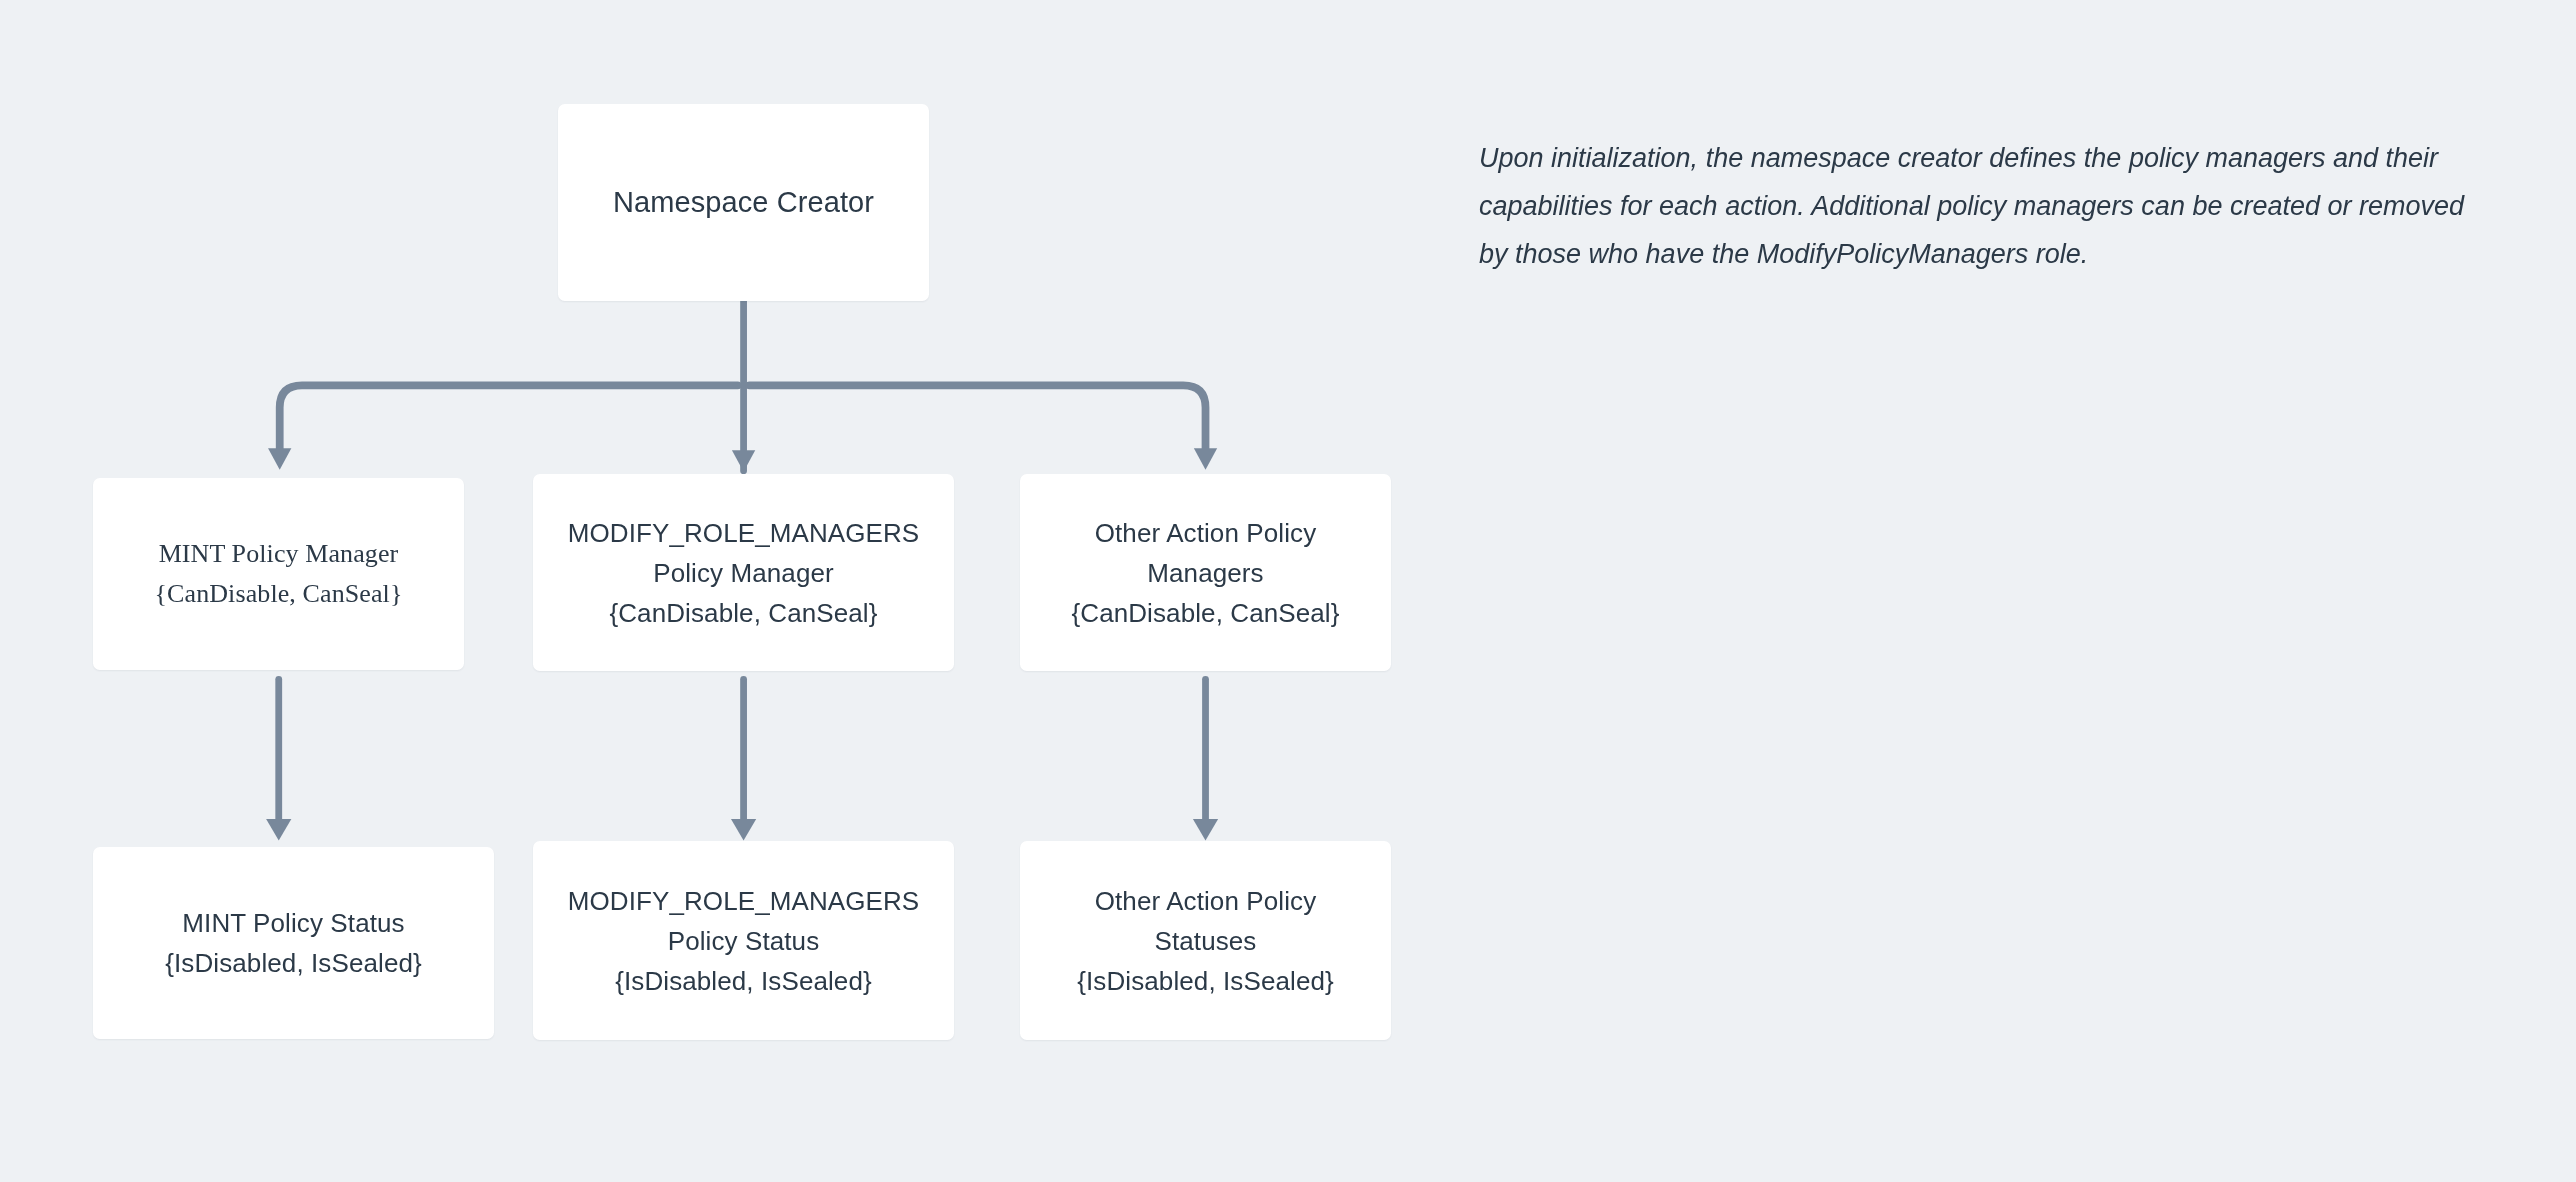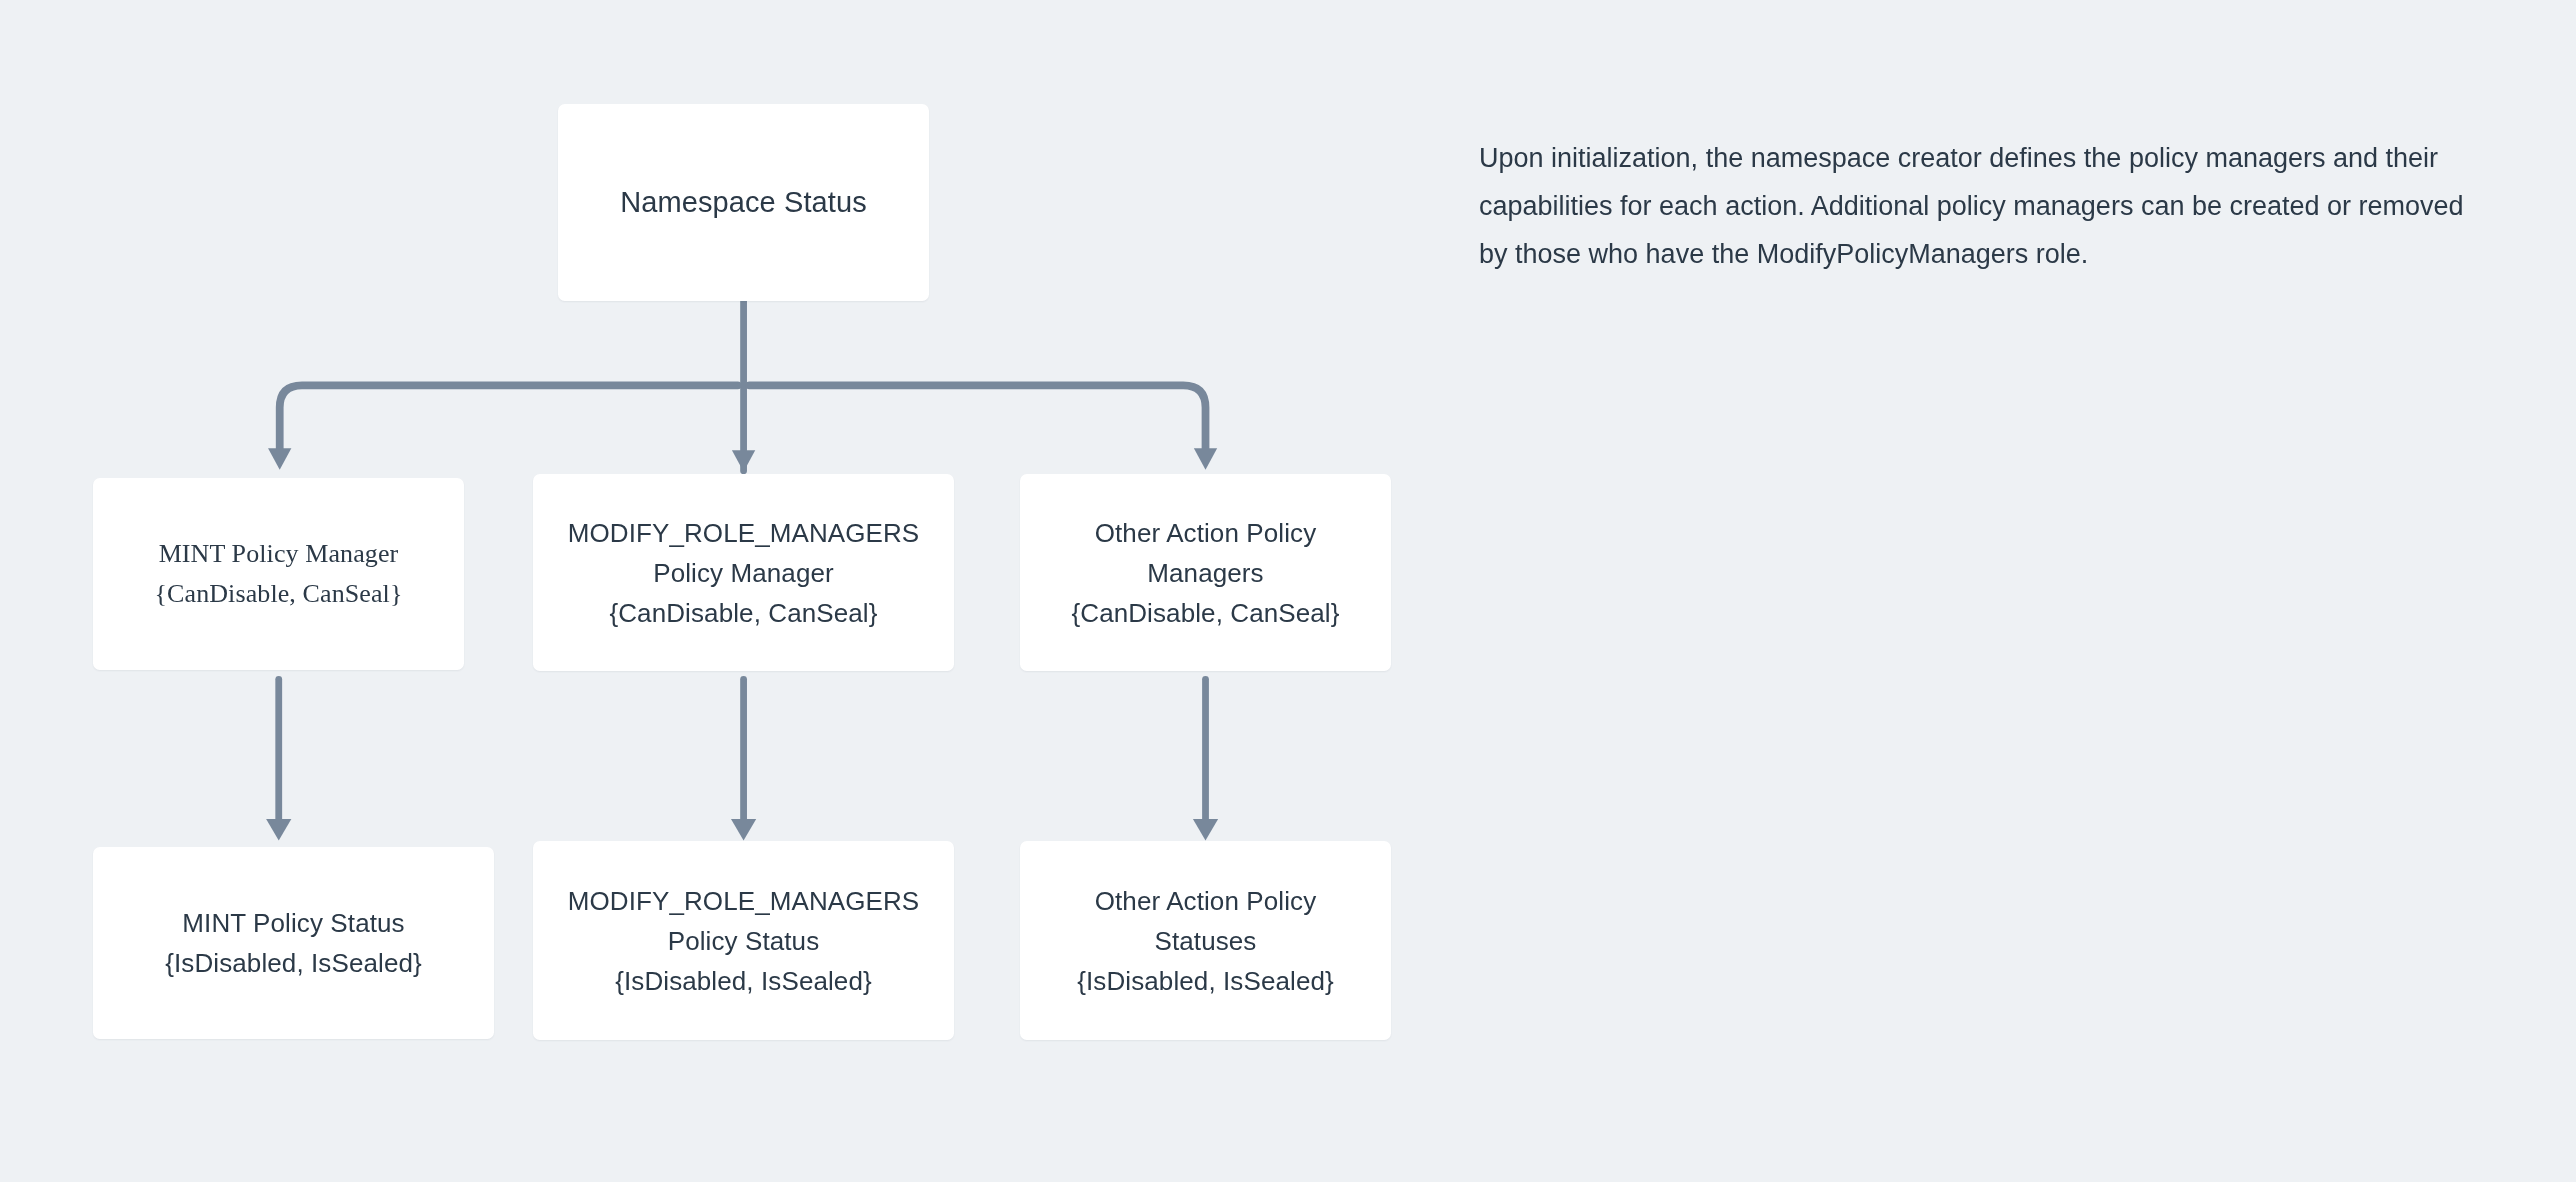--- a/index.html
+++ b/index.html
@@ -77,21 +77,21 @@
   
   .annotation {
     position: absolute;
     left: 1479px;
     width: 996px;
     color: #2b3947;
     font-size: 27px;
     line-height: 48px;
     font-family: "Liberation Sans", "DejaVu Sans", sans-serif;
   }
-  #annotation-0 { top: 107px; }
+  #annotation-0 { top: 107px; font-style: italic; }
   #annotation-1 { top: 479px; }
   #annotation-2 { top: 859px; }
 </style>
 </head>
 <body>
 
 <div id="canvas">
 
   <svg id="connectors" viewBox="0 0 2654 1218" width="2576" height="1182" aria-hidden="true">
     <defs>
@@ -112,21 +112,21 @@
     <path d="M 287 866 L 274 844 L 300 844 Z" fill="#78889b"></path>
 
     <path d="M 766 700 L 766 846" fill="none" stroke="#78889b" stroke-width="7" stroke-linecap="round"></path>
     <path d="M 766 866 L 753 844 L 779 844 Z" fill="#78889b"></path>
 
     <path d="M 1242 700 L 1242 846" fill="none" stroke="#78889b" stroke-width="7" stroke-linecap="round"></path>
     <path d="M 1242 866 L 1229 844 L 1255 844 Z" fill="#78889b"></path>
   </svg>
 
   <div class="node node-root" id="node-root">
-    <span class="node-label">Namespace Status</span>
+    <span class="node-label">Namespace Creator</span>
   </div>
 
   <div class="node" id="node-mgr-mint">
     <span class="node-label">MINT Policy Manager
 {CanDisable, CanSeal}</span>
   </div>
 
   <div class="node" id="node-mgr-modify">
     <span class="node-label">MODIFY_ROLE_MANAGERS
 Policy Manager

